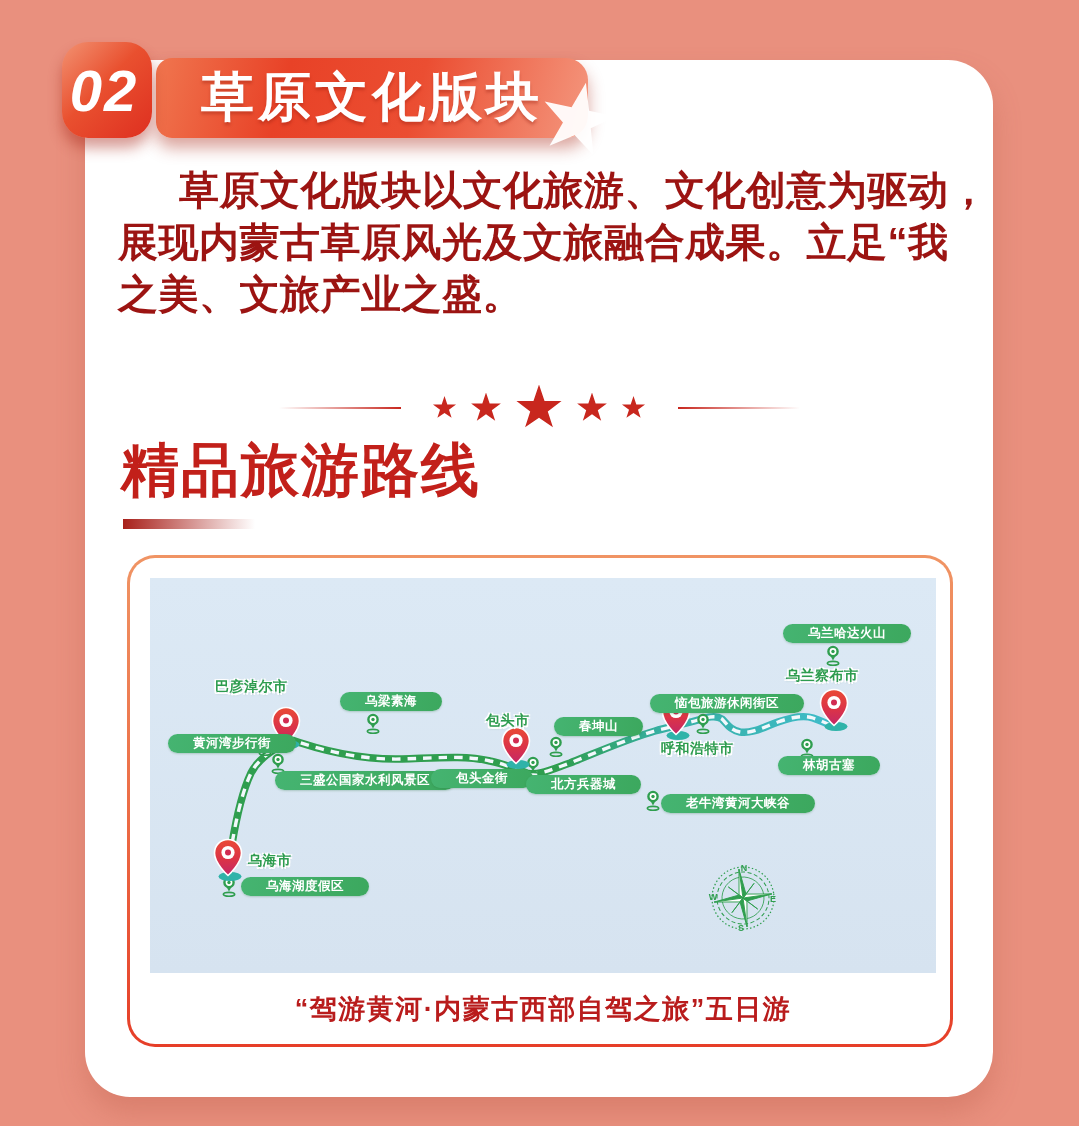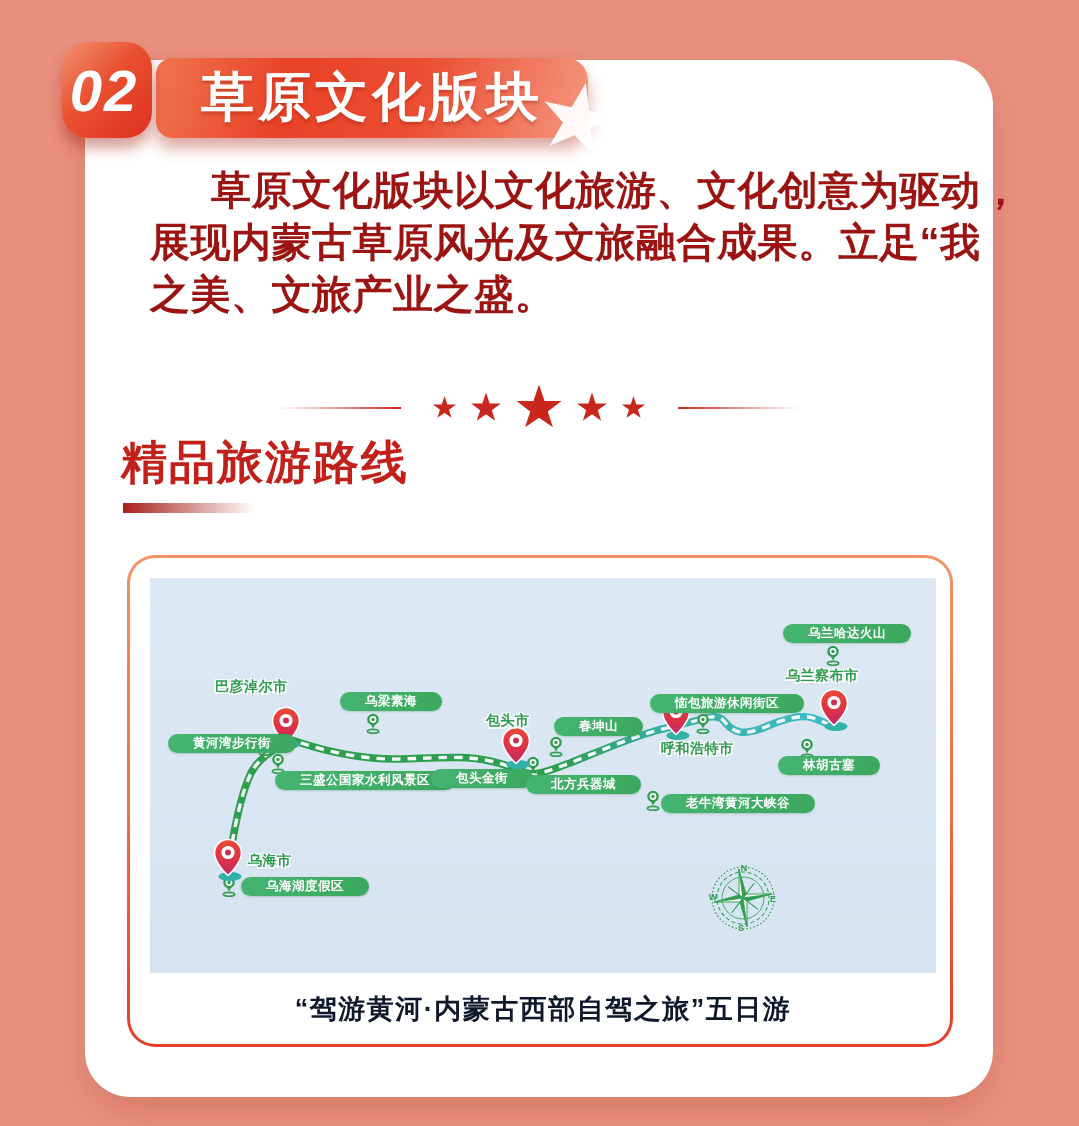--- a/index.html
+++ b/index.html
@@ -34,41 +34,41 @@
   .bar-title { color:#fff; font-size:53px; font-weight:900; letter-spacing:4px; text-shadow:0 3px 3px rgba(150,30,15,.35); }
   .star5 {
     clip-path:polygon(50% 0%,61.8% 35.2%,98% 35.2%,68.7% 57.2%,79.6% 91%,50% 70.5%,20.4% 91%,31.3% 57.2%,2% 35.2%,38.2% 35.2%);
     display:inline-block;
   }
   .banner-star {
     position:absolute; left:478px; top:40px; width:76px; height:76px; z-index:4;
     background:rgba(255,255,255,.94); transform:rotate(12deg);
   }
   
-  .intro { position:absolute; left:33px; right:16px; top:104px;margin-left:32px; }
+  .intro { position:absolute; left:33px; right:16px; top:104px; }
   .intro p {
     color:#9C1412; font-size:40px; font-weight:900; line-height:52px;
     letter-spacing:.5px; white-space:nowrap;
   }
   .intro p.indent { text-indent:61px; }
   
   .divider {
     position:absolute; left:0; right:0; top:324px; height:48px;
     display:flex; align-items:center; justify-content:center; gap:14px;
   }
   .dline { width:122px; height:2px; }
   .dline.l { background:linear-gradient(to left,#C8271E,rgba(200,39,30,0)); margin-right:18px; }
   .dline.r { background:linear-gradient(to right,#C8271E,rgba(200,39,30,0)); margin-left:18px; }
   .dstar { background:#C8271E; }
   .dstar.s1 { width:24px; height:24px; }
   .dstar.s2 { width:31px; height:31px; }
   .dstar.s3 { width:47px; height:47px; }
   
   .route-title { position:absolute; left:36px; top:372px; }
-  .route-title h2 { color:#C2201A; font-size:46px; font-weight:900; letter-spacing:2px; }
+  .route-title h2 { color:#C2201A; font-size:58px; font-weight:900; letter-spacing:2px; }
   .underline { margin-top:9px; margin-left:2px; width:132px; height:10px;
     background:linear-gradient(to right,#A8201A,rgba(216,120,110,0)); }
   
   .map-frame {
     position:absolute; left:42px; top:495px; width:826px; height:492px;
     background:linear-gradient(180deg,#F09464 0%,#EC6A44 55%,#E63E28 100%);
     border-radius:28px; padding:3px;
   }
   .map-inner { width:100%; height:100%; background:#fff; border-radius:25px; padding:20px 17px 0 20px; }
   .map {
@@ -86,21 +86,21 @@
   .city-name {
     position:absolute; z-index:5; color:#2D9C4E; font-size:14px; font-weight:900;
     letter-spacing:.5px; white-space:nowrap;
     text-shadow:-1.5px -1.5px 0 #fff,1.5px -1.5px 0 #fff,-1.5px 1.5px 0 #fff,1.5px 1.5px 0 #fff,0 2px 2px rgba(60,110,80,.25);
   }
   .city-pin { position:absolute; width:34px; height:44px; z-index:3; }
   .mini-pin { position:absolute; width:16px; height:21px; z-index:2; }
   .compass { position:absolute; left:558px; top:285px; z-index:2; }
   .map-caption {
     height:72px; width:786px; display:flex; align-items:center; justify-content:center;
-    color:#0f172a; font-size:27px; font-weight:900; letter-spacing:1.5px;
+    color:#b91c1c; font-size:27px; font-weight:900; letter-spacing:1.5px;
   }
 </style>
 </head>
 <body>
 
 <svg width="0" height="0" style="position:absolute">
   <defs>
     <linearGradient id="pinGrad" x1="0" y1="0" x2="0" y2="1">
       <stop offset="0" stop-color="#EA4A35"></stop>
       <stop offset="0.55" stop-color="#DB3347"></stop>

